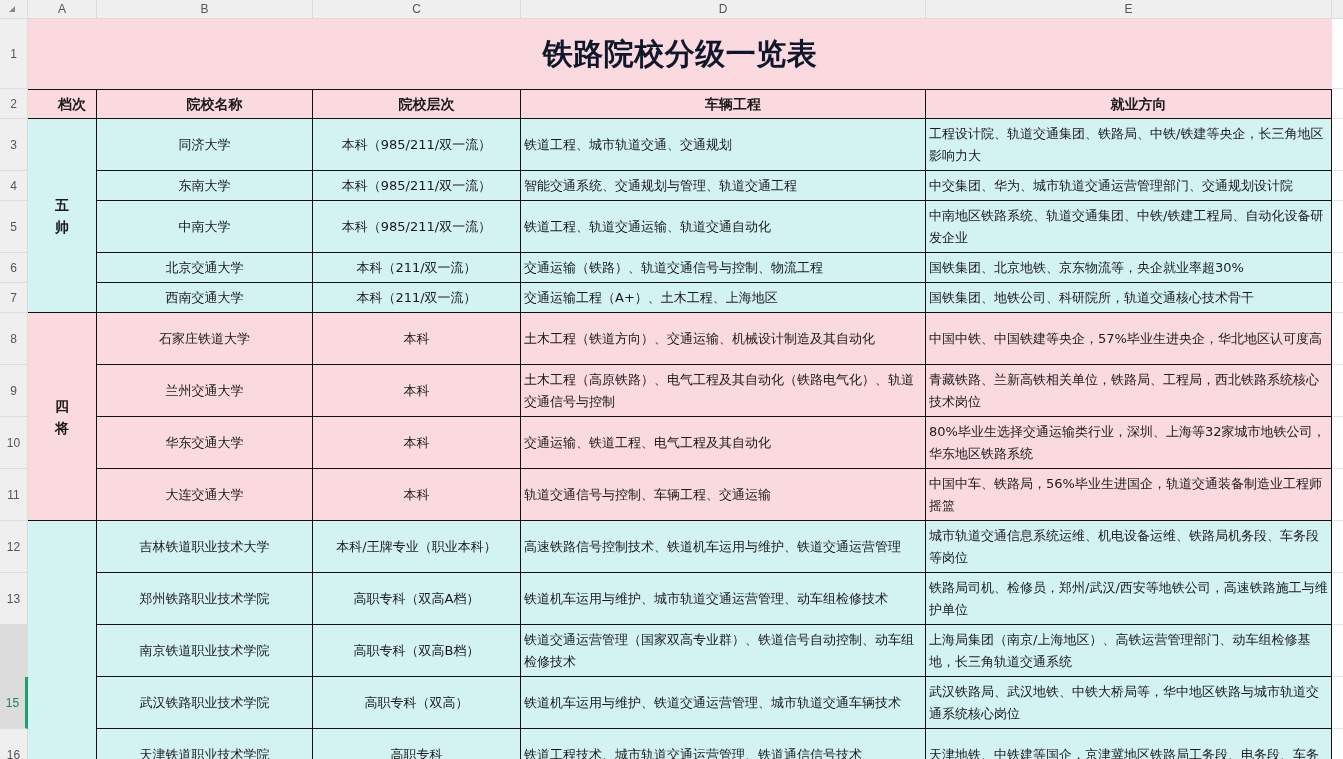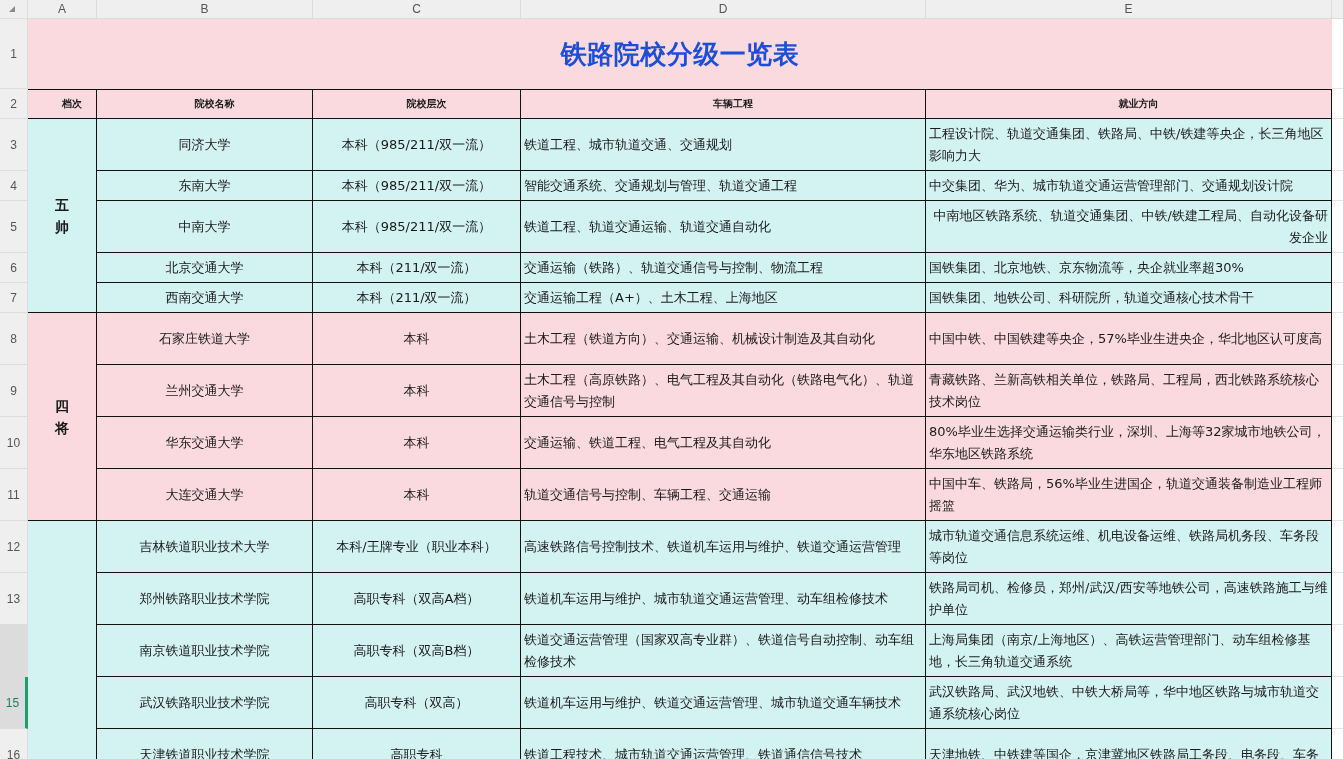--- a/index.html
+++ b/index.html
@@ -14,22 +14,22 @@
   .rowhdr.selected { background: #dcdcdc; color: #1e7f5c; border-right: 3px solid #1f9d6b; }
 
   .grid { position: absolute; left: 28px; top: 19px; }
   .cell { position: absolute; display: flex; align-items: center; overflow: hidden; line-height: 22px; }
   .bd { border-right: 1px solid #111; border-bottom: 1px solid #111; }
   .center { justify-content: center; text-align: center; }
   .left { justify-content: flex-start; text-align: left; padding: 0 3px; }
   .pink { background: #fad9df; }
   .cyan { background: #d3f3f2; }
 
-  .title { font-size: 26px; font-weight: bold; color: #1d4ed8; letter-spacing: 0.5px; }
-  .hdr { font-weight: bold; font-size: 10px; padding-left: 20px; }
+  .title { font-size: 30px; font-weight: bold; color: #0f172a; letter-spacing: 0.5px; }
+  .hdr { font-weight: bold; font-size: 14px; padding-left: 20px; }
   .tier { font-weight: bold; font-size: 14px; line-height: 22px; flex-direction: column; }
   .tier span { display: block; }
 
   .emptycol { position: absolute; top: 19px; left: 1332px; width: 11px; height: 740px; background: #ffffff; }
   .emptycol .ln { position: absolute; left: 0; width: 11px; border-bottom: 1px solid #e4e4e4; }
 </style>
 </head>
 <body>
 
 <div class="corner">
@@ -109,21 +109,21 @@
   <div class="cell left cyan bd" style="left:898px;top:100px;width:406px;height:52px;">工程设计院、轨道交通集团、铁路局、中铁/铁建等央企，长三角地区影响力大</div>
 
   <div class="cell center cyan bd" style="left:69px;top:152px;width:216px;height:30px;">东南大学</div>
   <div class="cell center cyan bd" style="left:285px;top:152px;width:208px;height:30px;">本科（985/211/双一流）</div>
   <div class="cell left cyan bd" style="left:493px;top:152px;width:405px;height:30px;">智能交通系统、交通规划与管理、轨道交通工程</div>
   <div class="cell left cyan bd" style="left:898px;top:152px;width:406px;height:30px;">中交集团、华为、城市轨道交通运营管理部门、交通规划设计院</div>
 
   <div class="cell center cyan bd" style="left:69px;top:182px;width:216px;height:52px;">中南大学</div>
   <div class="cell center cyan bd" style="left:285px;top:182px;width:208px;height:52px;">本科（985/211/双一流）</div>
   <div class="cell left cyan bd" style="left:493px;top:182px;width:405px;height:52px;">铁道工程、轨道交通运输、轨道交通自动化</div>
-  <div class="cell left cyan bd" style="left:898px;top:182px;width:406px;height:52px;text-align:right;">中南地区铁路系统、轨道交通集团、中铁/铁建工程局、自动化设备研发企业</div>
+  <div class="cell left cyan bd" style="left:898px;top:182px;width:406px;height:52px;">中南地区铁路系统、轨道交通集团、中铁/铁建工程局、自动化设备研发企业</div>
 
   <div class="cell center cyan bd" style="left:69px;top:234px;width:216px;height:30px;">北京交通大学</div>
   <div class="cell center cyan bd" style="left:285px;top:234px;width:208px;height:30px;">本科（211/双一流）</div>
   <div class="cell left cyan bd" style="left:493px;top:234px;width:405px;height:30px;">交通运输（铁路）、轨道交通信号与控制、物流工程</div>
   <div class="cell left cyan bd" style="left:898px;top:234px;width:406px;height:30px;">国铁集团、北京地铁、京东物流等，央企就业率超30%</div>
 
   <div class="cell center cyan bd" style="left:69px;top:264px;width:216px;height:30px;">西南交通大学</div>
   <div class="cell center cyan bd" style="left:285px;top:264px;width:208px;height:30px;">本科（211/双一流）</div>
   <div class="cell left cyan bd" style="left:493px;top:264px;width:405px;height:30px;">交通运输工程（A+）、土木工程、上海地区</div>
   <div class="cell left cyan bd" style="left:898px;top:264px;width:406px;height:30px;">国铁集团、地铁公司、科研院所，轨道交通核心技术骨干</div>

